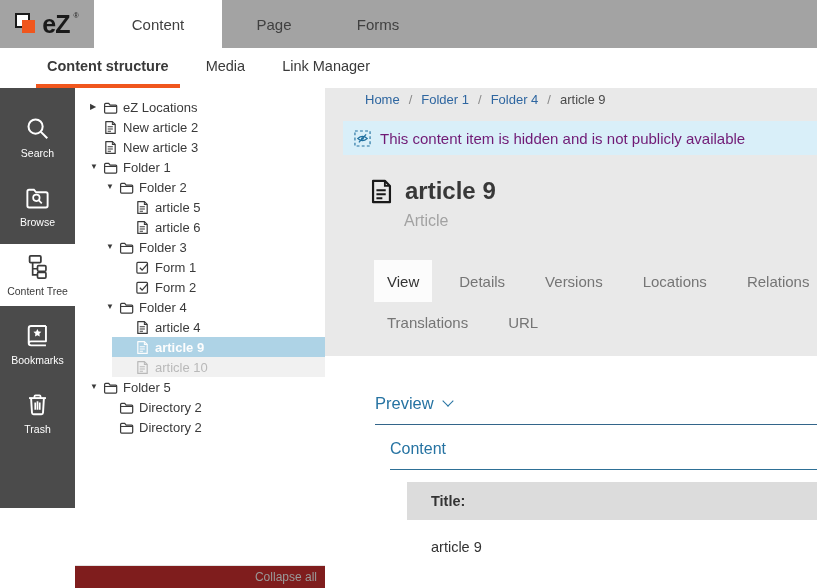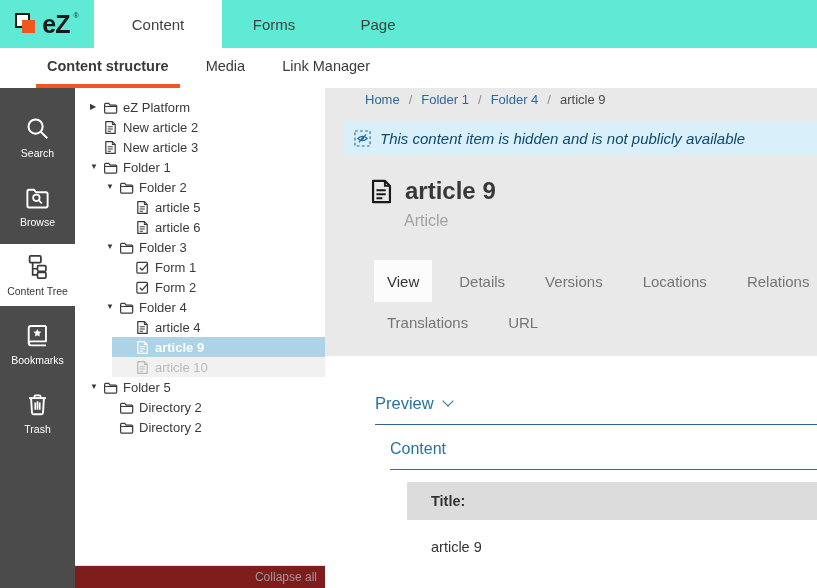--- a/index.html
+++ b/index.html
@@ -4,38 +4,38 @@
 <style>
   html,body{margin:0;padding:0}
   body{
     width:817px;height:588px;position:relative;overflow:hidden;
     font-family:"Liberation Sans","DejaVu Sans",sans-serif;background:#fff;
     -webkit-font-smoothing:antialiased;
   }
   .clickable{cursor:pointer}
 
   
-  .topbar{position:absolute;top:0;left:0;width:817px;height:48px;background:#5eead4;display:flex}
+  .topbar{position:absolute;top:0;left:0;width:817px;height:48px;background:#a3a3a3;display:flex}
   .logo{width:94px;display:flex;align-items:center;justify-content:center;gap:4px}
   .logo-squares{position:relative;width:23px;height:23px;flex:none}
   .sq-white{position:absolute;top:0;left:0;width:11px;height:11px;border:2.5px solid #1a1a1a;background:#fff}
   .sq-orange{position:absolute;left:7px;top:7px;width:13px;height:13px;background:#f0561d}
   .logo-text{font-size:25px;color:#1a1a1a;font-weight:bold;letter-spacing:-1px;line-height:23px}
   .reg{font-size:7px;color:#1a1a1a;position:relative;top:-9px;left:0}
   .top-tabs{display:flex}
   .top-tab{height:48px;width:104px;display:flex;align-items:center;justify-content:center;font-size:15px;color:#404040}
   .top-tab.active{background:#fff;width:128px}
 
   
   .subnav{position:absolute;top:48px;left:0;width:711px;height:40px;background:#fff;display:flex;align-items:stretch;padding-left:36px;box-sizing:border-box}
   .sub-tab{display:flex;align-items:center;padding:0 11px;margin-right:15px;font-size:14.5px;color:#3a3a3a;border-bottom:4px solid transparent;box-sizing:border-box}
   .sub-tab.active{font-weight:bold;border-bottom-color:#f0561d}
 
   
-  .sidebar{position:absolute;top:88px;left:0;width:75px;height:500px;background:#4b4b4b;display:flex;flex-direction:column;padding-top:18px;box-sizing:border-box}
+  .sidebar{position:absolute;top:88px;left:0;width:75px;height:420px;background:#4b4b4b;display:flex;flex-direction:column;padding-top:18px;box-sizing:border-box}
   .side-item{height:62px;margin-bottom:7px;display:flex;flex-direction:column;align-items:center;justify-content:center;gap:5px;color:#fff;font-size:10.5px}
   .side-item svg{width:27px;height:27px;display:block}
   .side-item.active{background:#fff;color:#3a3a3a}
 
   
   .tree-panel{position:absolute;top:88px;left:75px;width:250px;height:500px;background:#fff;box-sizing:border-box}
   .tree{padding-top:9px}
   .trow{display:flex;align-items:center;height:20px;font-size:13px;color:#3a3a3a;white-space:nowrap}
   .lv0{margin-left:15px}.lv1{margin-left:31px}.lv2{margin-left:47px}
   .arrow{width:13px;font-size:8px;color:#3a3a3a;flex:none;line-height:20px}
@@ -45,21 +45,21 @@
   .collapse-bar{position:absolute;left:75px;bottom:0;width:250px;height:23px;background:#7f1d1d;border-top:1px solid #e3e3e3;display:flex;align-items:center;justify-content:flex-end;padding-right:8px;box-sizing:border-box;font-size:12px;color:#9a9a9a}
 
   
   .main{position:absolute;top:88px;left:325px;width:492px;height:500px;background:#fff}
   .main-header{background:#e9e9e9;height:268px;box-sizing:border-box;padding-top:2px;overflow:hidden}
   .breadcrumb{margin-left:40px;height:18px;display:flex;align-items:center;gap:9px;font-size:13px;color:#4a4a4a}
   .bc-link{color:#2e66a0}
   .bc-sep{color:#8a8a8a}
   .banner{margin-left:18px;margin-top:13px;height:34px;background:#d9eff9;display:flex;align-items:center;padding-left:11px;gap:9px}
   .banner svg{flex:none;display:block}
-  .banner-text{font-style:italic;font-size:15px;color:#0c4a6e}
+  .banner-text{font-size:15px;color:#701a75}
   .title-row{margin-left:43px;margin-top:21px;display:flex;gap:10px;align-items:flex-start}
   .doc-big{width:27px;height:31px;color:#1a1a1a;display:block}
   .page-title{font-size:24px;font-weight:bold;color:#383838;line-height:30px}
   .page-type{margin-left:79px;margin-top:3px;font-size:16px;color:#a2a2a2;line-height:22px}
   .tabs{margin-left:49px;margin-top:28px}
   .tab-row{display:flex}
   .tab{height:42px;display:flex;align-items:center;padding:0 13px;margin-right:14px;font-size:15px;color:#757575}
   .tab.active{background:#fcfcfc;color:#333}
   .tab-row.r2 .tab{height:41px}
 
@@ -130,24 +130,24 @@
         <span class="sq-orange"></span>
     </span>
     <span class="logo-text">eZ</span>
     <span class="reg">®</span>
   </div>
   <div class="top-tabs">
     <div class="top-tab active clickable">
         <span>Content</span>
       </div>
     <div class="top-tab clickable">
+        <span>Page</span>
+      </div>
+    <div class="top-tab clickable">
         <span>Forms</span>
-      </div>
-    <div class="top-tab clickable">
-        <span>Page</span>
       </div>
   </div>
 </div>
 
 <div class="subnav">
   <div class="sub-tab active clickable">
       <span>Content structure</span>
     </div>
   <div class="sub-tab clickable">
       <span>Media</span>
@@ -190,21 +190,21 @@
   </div>
 </div>
 
 <div class="tree-panel">
   <div class="tree">
     <div class="trow lv0 clickable">
       <span class="arrow clickable">▶</span>
       <svg class="ti">
           <use href="#i-folder"></use>
         </svg>
-      <span>eZ Platform</span>
+      <span>eZ Locations</span>
     </div>
     <div class="trow lv0 clickable">
       <span class="arrow"></span>
       <svg class="ti">
           <use href="#i-article"></use>
         </svg>
       <span>New article 2</span>
     </div>
     <div class="trow lv0 clickable">
       <span class="arrow"></span>

